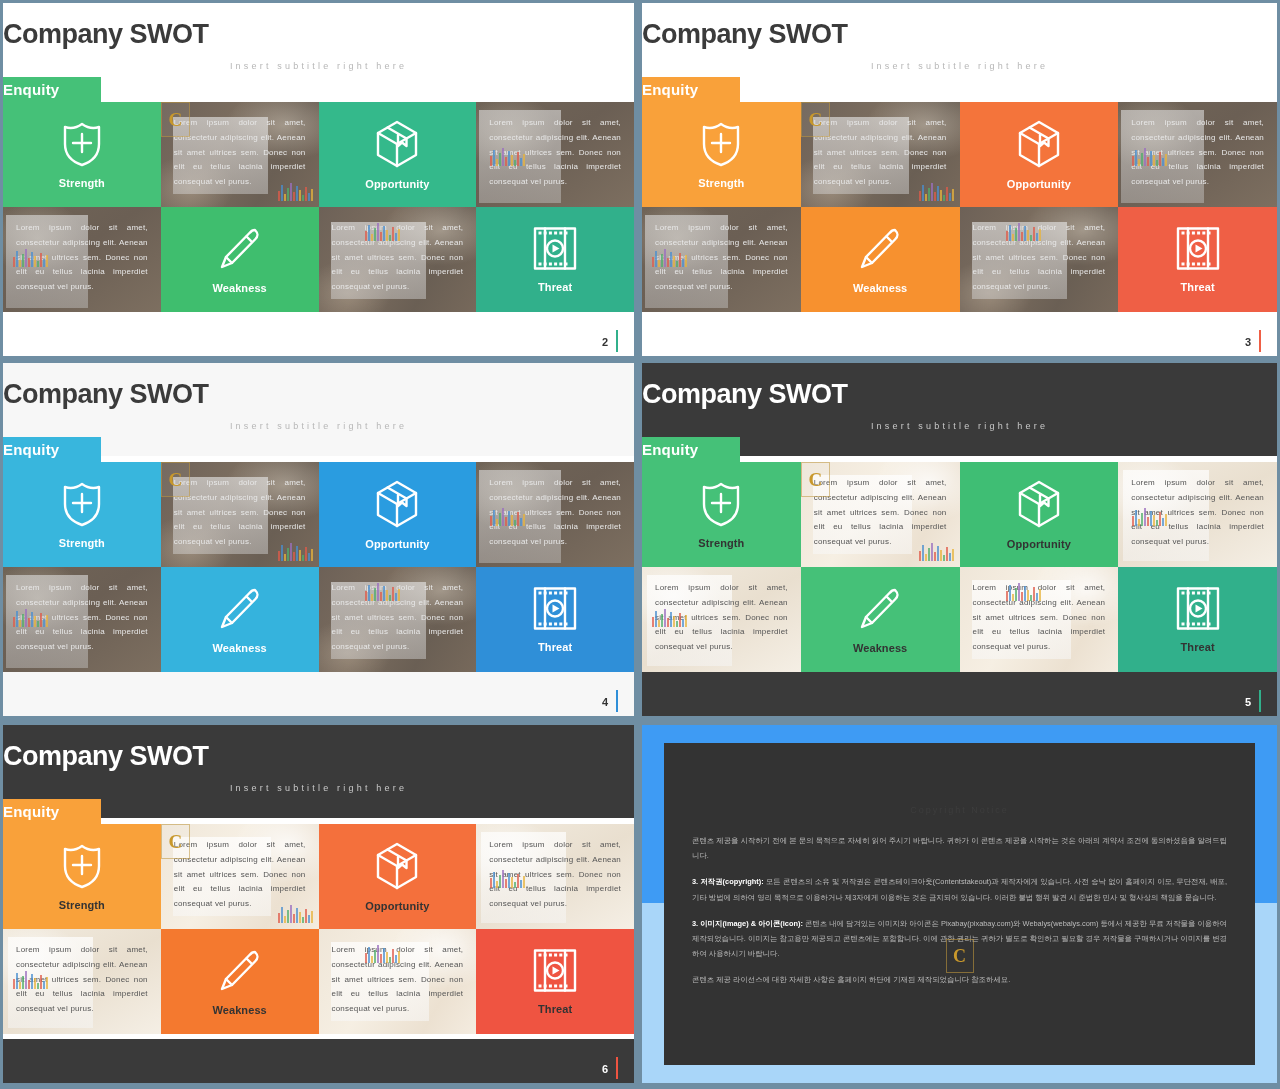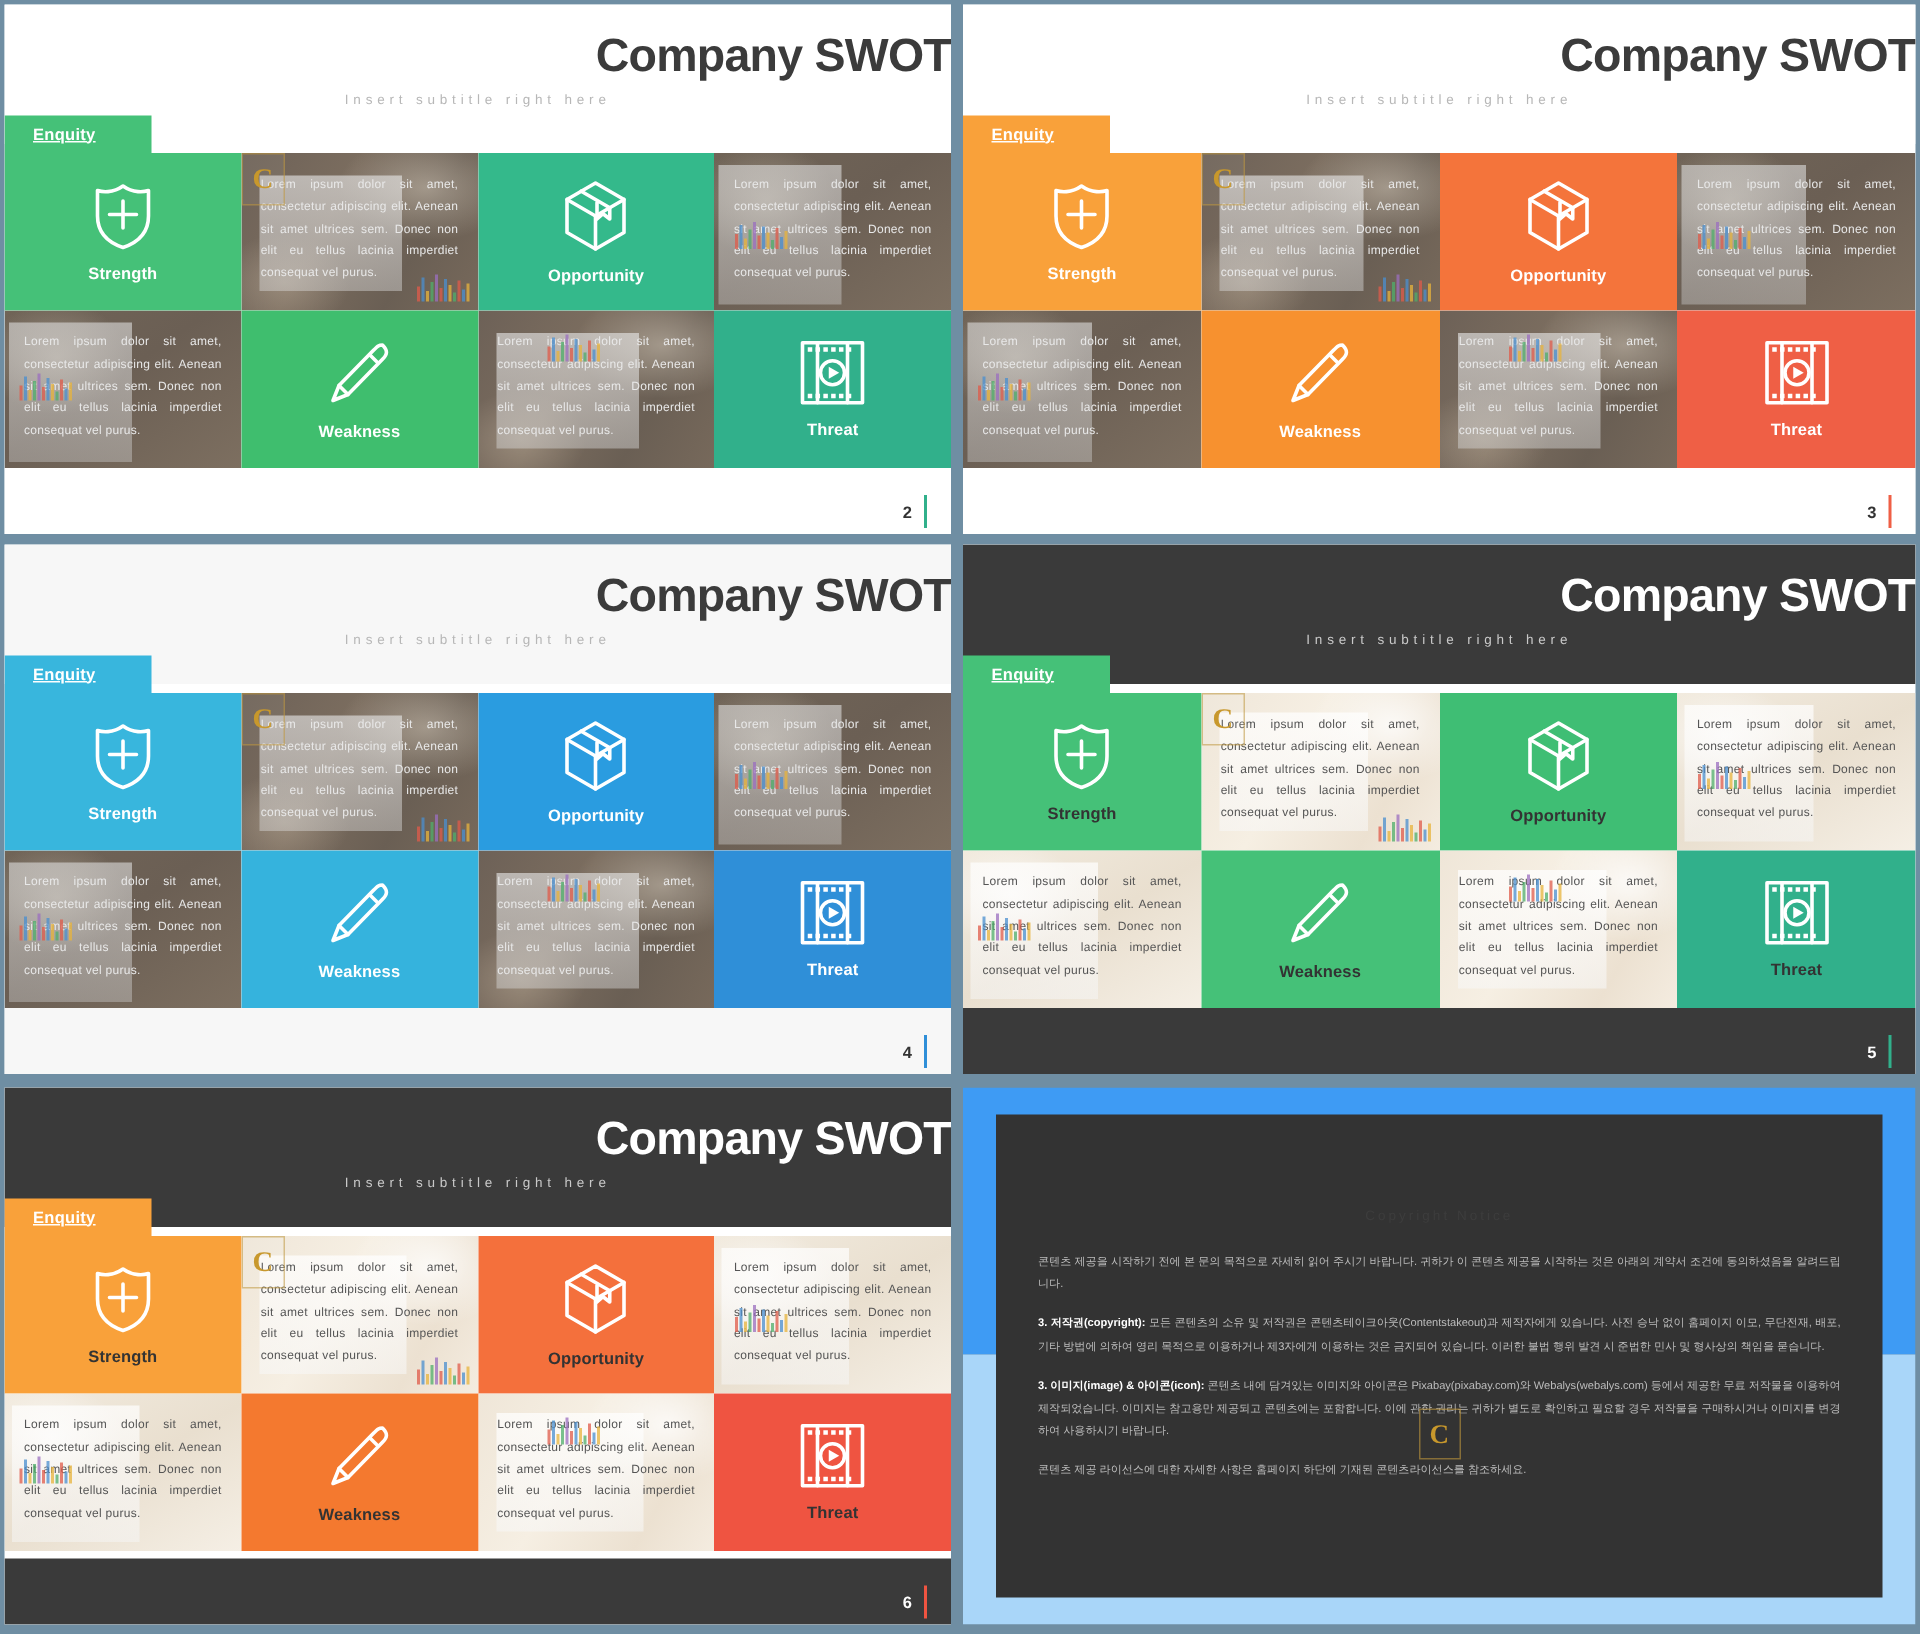--- a/index.html
+++ b/index.html
@@ -24,38 +24,37 @@
     background:#ffffff;
   }
   .cell.row3 .slide{height:358px;}
 
   
   .s-head{
     position:absolute;left:0;top:0;width:100%;height:93px;
     box-sizing:border-box;
   }
   .s-title{
-    position:absolute;width:100%;top:18px;left:0;text-align:right;
-    font-size:31px;font-weight:bold;letter-spacing:-0.5px;
+    position:absolute;width:100%;top:18px;left:0;text-align:left;
+    font-size:27px;font-weight:bold;letter-spacing:-0.5px;
     color:#3b3b3b;line-height:1;
   }
   .s-sub{
     position:absolute;width:100%;top:58px;left:0;text-align:center;
     font-size:9px;letter-spacing:3.2px;color:#b7b7b7;
   }
 
   
   .tab{
     position:absolute;left:0;top:74px;width:98px;height:25px;
     z-index:5;display:flex;align-items:center;
   }
   .tab span{
-    color:#ffffff;font-size:11px;font-weight:bold;padding-left:19px;
+    color:#ffffff;font-size:15px;font-weight:bold;
     letter-spacing:0.2px;
-    text-decoration:underline;
   }
 
   
   .tiles{
     position:absolute;left:0;top:99px;width:100%;height:210px;
     display:grid;grid-template-columns:repeat(4,1fr);grid-template-rows:1fr 1fr;
   }
   .tile{position:relative;overflow:hidden;}
 
   
@@ -840,20 +839,20 @@
       </div><div class="cell r row3">
         <div class="cslide">
           <span class="cband-top" style="background:#3e9bf4"></span>
           <span class="cband-bot" style="background:#a9d6f9"></span>
           <div class="cbody" style="background:#333333">
             <div class="c-sub">Copyright Notice</div>
             <div class="c-text">
               <p>콘텐츠 제공을 시작하기 전에 본 문의 목적으로 자세히 읽어 주시기 바랍니다. 귀하가 이 콘텐츠 제공을 시작하는 것은 아래의 계약서 조건에 동의하셨음을 알려드립니다.</p>
               <p><b>3. 저작권(copyright):</b> 모든 콘텐츠의 소유 및 저작권은 콘텐츠테이크아웃(Contentstakeout)과 제작자에게 있습니다. 사전 승낙 없이 홈페이지 이모, 무단전재, 배포, 기타 방법에 의하여 영리 목적으로 이용하거나 제3자에게 이용하는 것은 금지되어 있습니다. 이러한 불법 행위 발견 시 준법한 민사 및 형사상의 책임을 묻습니다.</p>
               <p><b>3. 이미지(image) &amp; 아이콘(icon):</b> 콘텐츠 내에 담겨있는 이미지와 아이콘은 Pixabay(pixabay.com)와 Webalys(webalys.com) 등에서 제공한 무료 저작물을 이용하여 제작되었습니다. 이미지는 참고용만 제공되고 콘텐츠에는 포함합니다. 이에 관한 권리는 귀하가 별도로 확인하고 필요할 경우 저작물을 구매하시거나 이미지를 변경하여 사용하시기 바랍니다.</p>
-              <p>콘텐츠 제공 라이선스에 대한 자세한 사항은 홈페이지 하단에 기재된 콘텐츠라이선스를 참조하세요.</p>
+              <p>콘텐츠 제공 라이선스에 대한 자세한 사항은 홈페이지 하단에 기재된 제작되었습니다 참조하세요.</p>
             </div>
             <span class="c-wm">C</span>
           </div>
         </div>
       </div></div>
 
 </div>
 
 </body></html>

